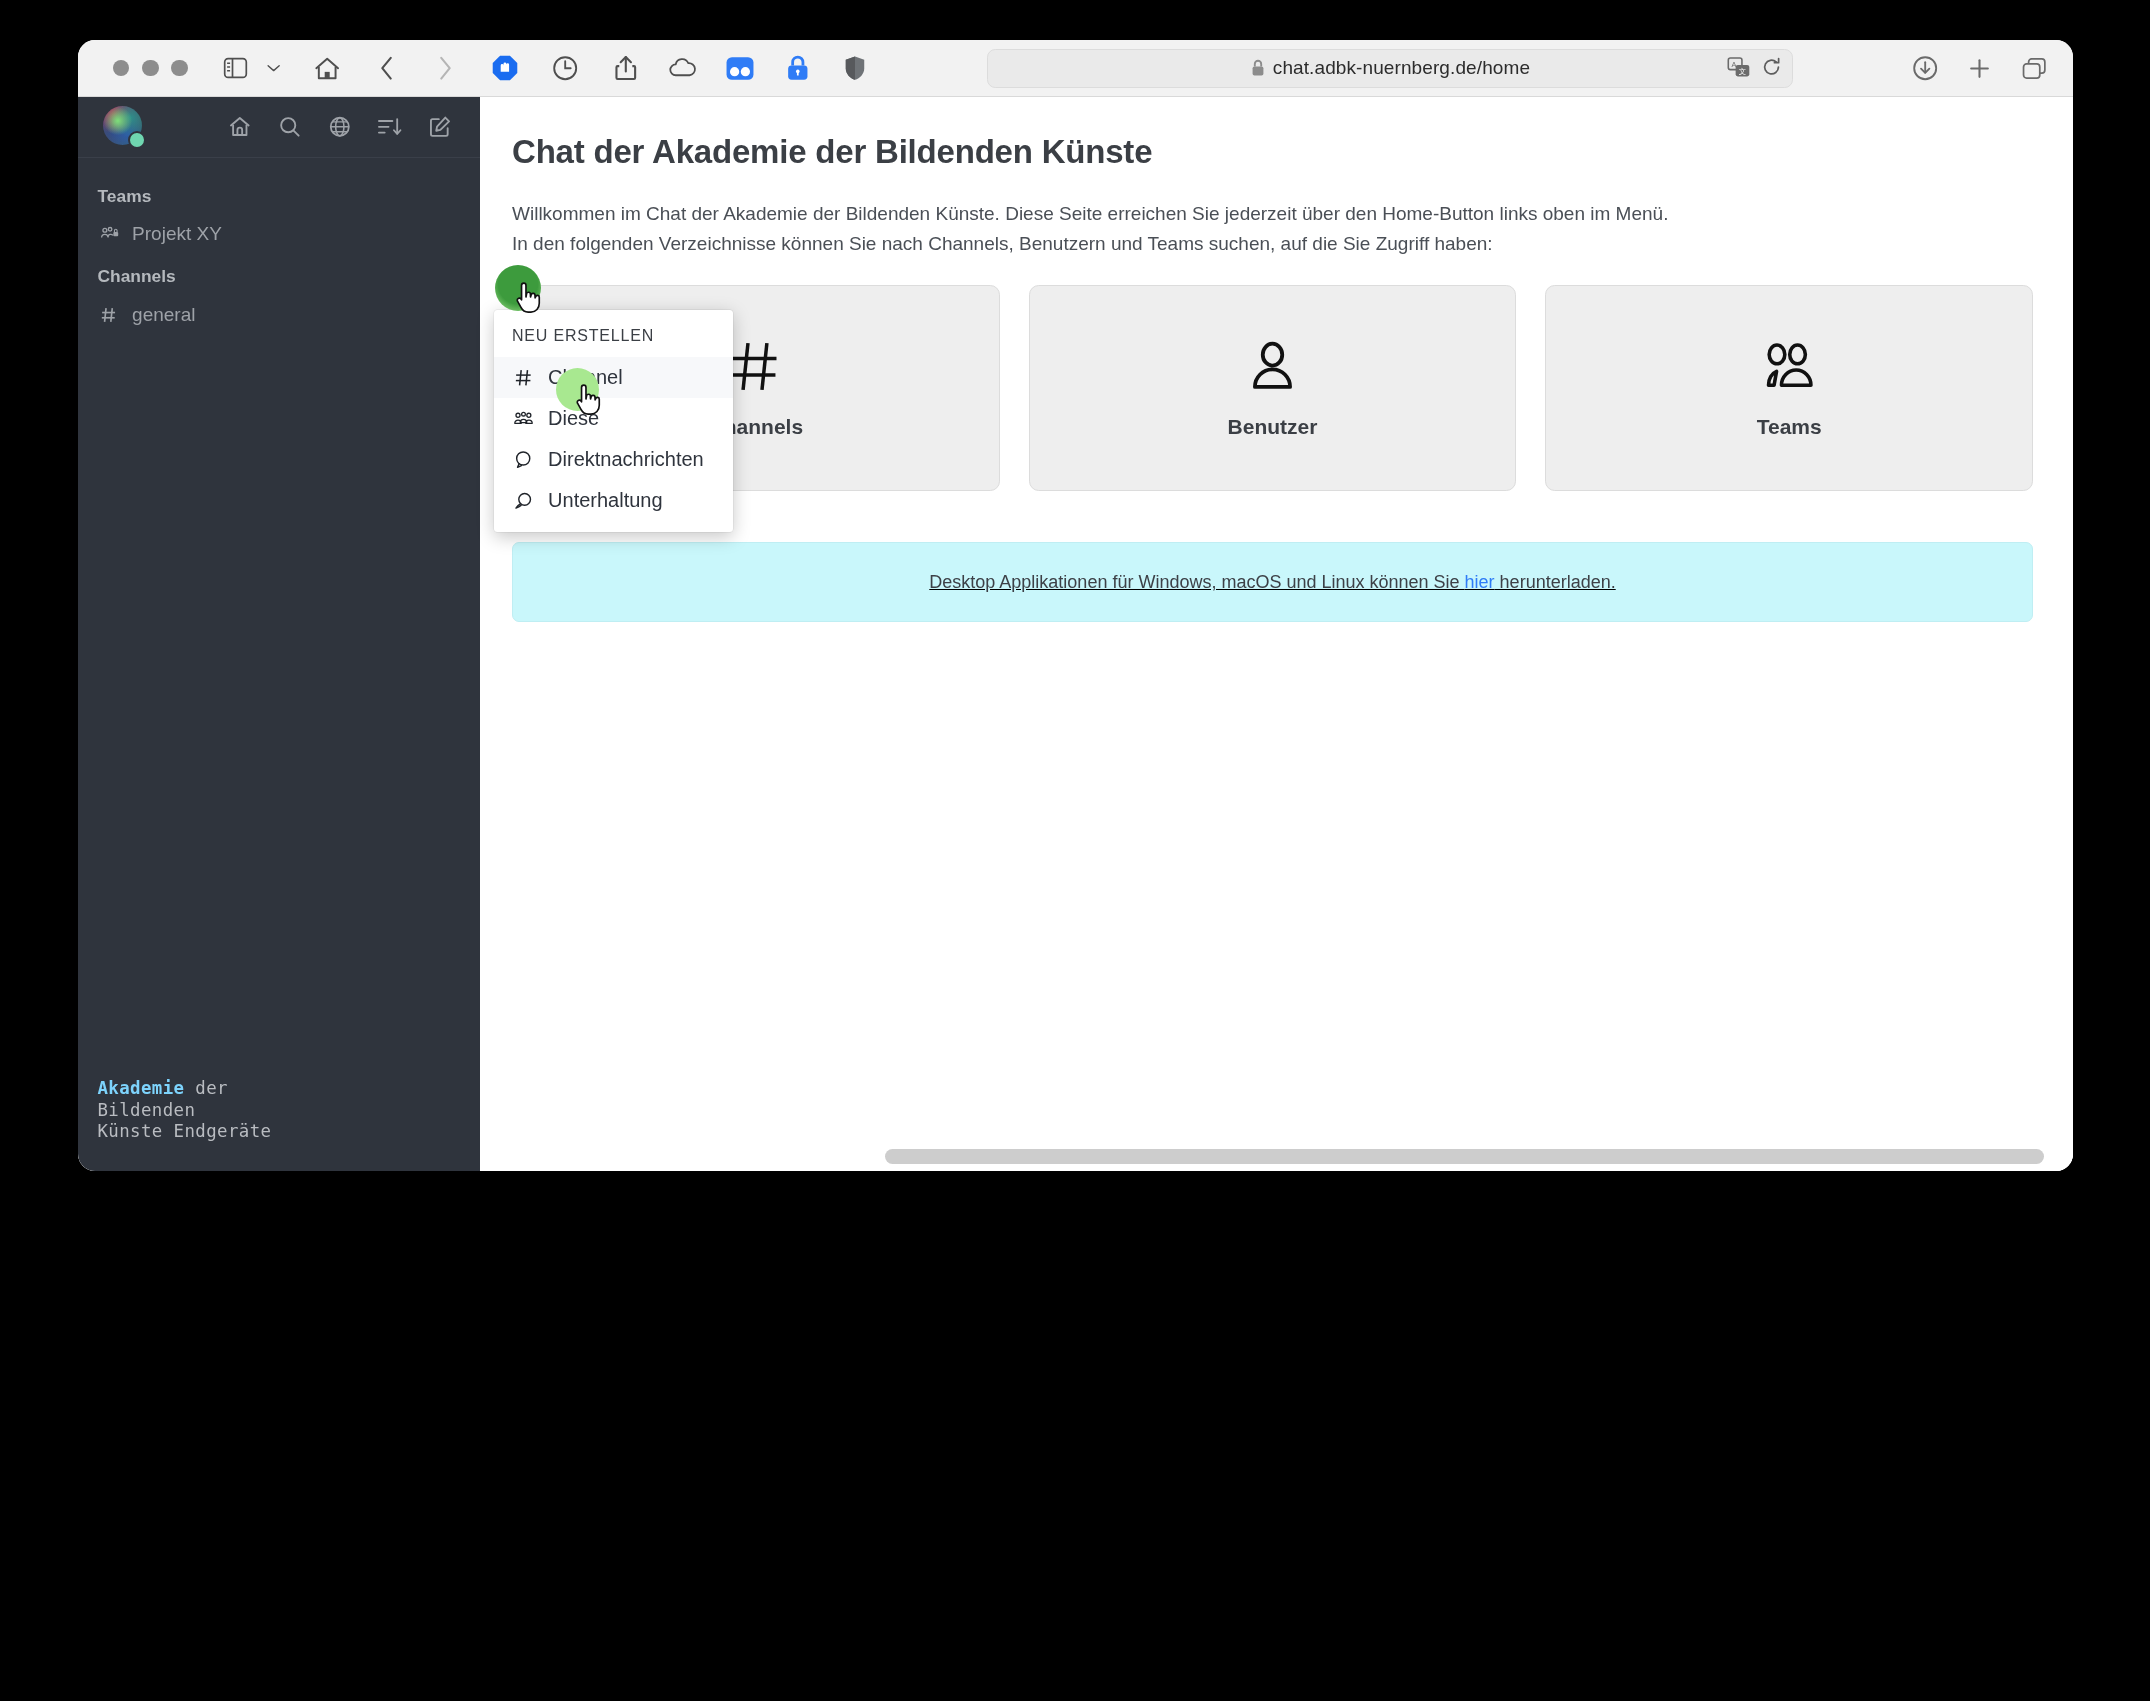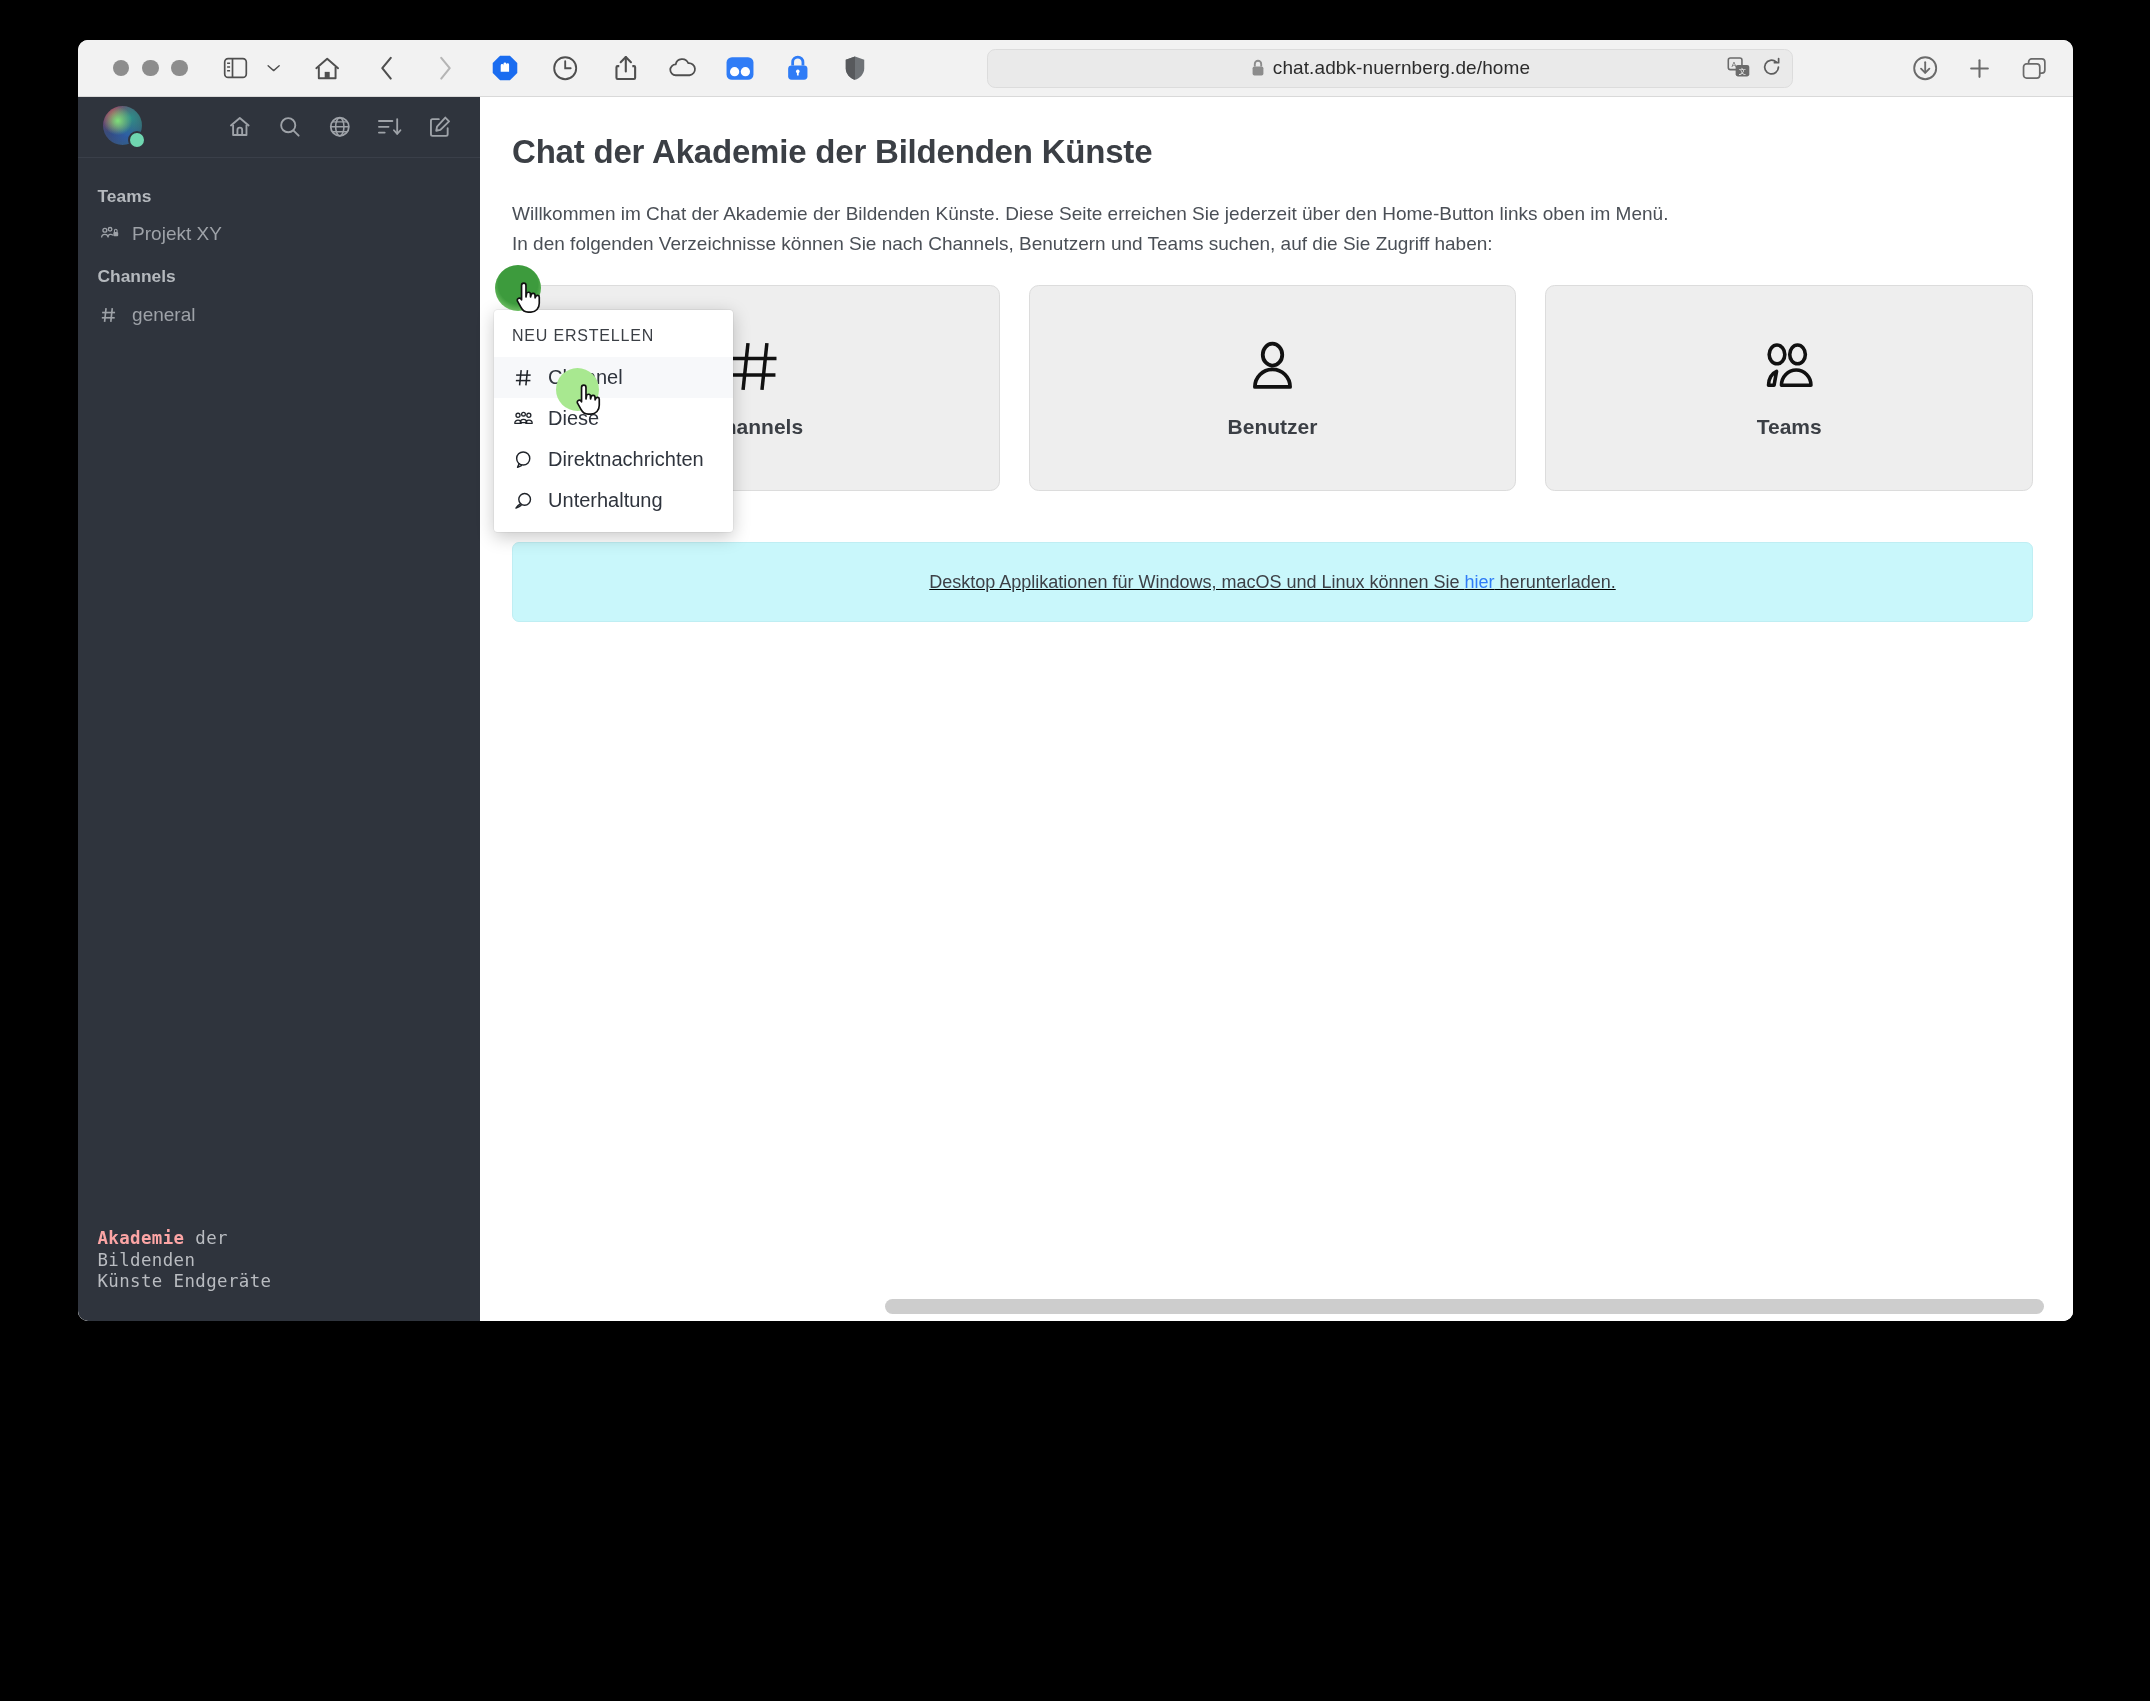--- a/index.html
+++ b/index.html
@@ -7,22 +7,22 @@
     width: 2151px; height: 1702px;
     background: #000;
     font-family: "Liberation Sans", sans-serif;
     overflow: hidden;
   }
 
   
   #browser-window {
     position: absolute;
     left: 78px; top: 40px;
-    width: 1995px; height: 1281px;
-    border-radius: 10px;
+    width: 1995px; height: 1131px;
+    border-radius: 17px;
     background: #ffffff;
     overflow: hidden;
     box-shadow: 0 5.6px 28px rgba(0,0,0,0.55);
   }
 
   
   #toolbar {
     position: relative;
     height: 57px;
     background: #f2f2f2;
@@ -127,21 +127,21 @@
 
   #sidebar-footer {
     position: absolute;
     left: 19.5px; bottom: 29px;
     color: #b9bcc1;
     font-family: "DejaVu Sans Mono", "Liberation Mono", monospace;
     font-size: 17.4px;
     line-height: 1.22;
     letter-spacing: 0.4px;
   }
-  #sidebar-footer .bold { font-weight: bold; color:#fca5a5; }
+  #sidebar-footer .bold { font-weight: bold; color:#7dd3fc; }
 
   
   #main {
     flex: 1;
     background: #ffffff;
     padding: 36px 8px 0 0;
     position: relative;
     overflow: hidden;
   }
   #main-inner { padding: 0 32px 0 32px; }

